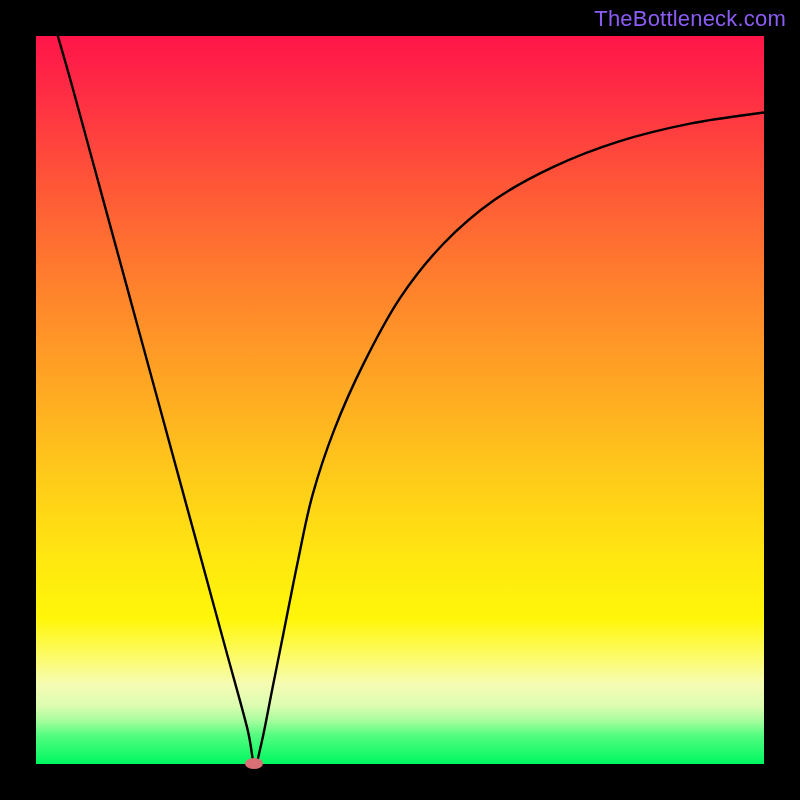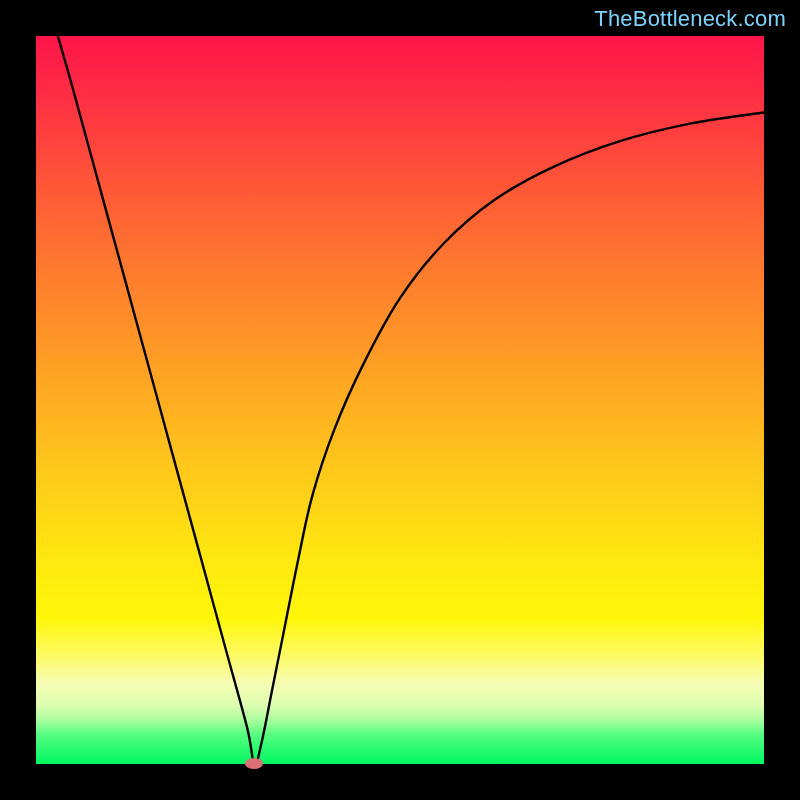--- a/index.html
+++ b/index.html
@@ -40,21 +40,21 @@
       #dcfdb0 92%,
       #a8fd9d 94%,
       #55fd80 96%,
       #00f760 100%
     );
   }
   .watermark {
     position: absolute;
     top: 6px;
     right: 14px;
-    color: #7dd3fc;
+    color: #8b5cf6;
     font-size: 22px;
     font-weight: 400;
     letter-spacing: 0.2px;
     user-select: none;
   }
   svg.curve {
     position: absolute;
     top: 0;
     left: 0;
     width: 728px;

